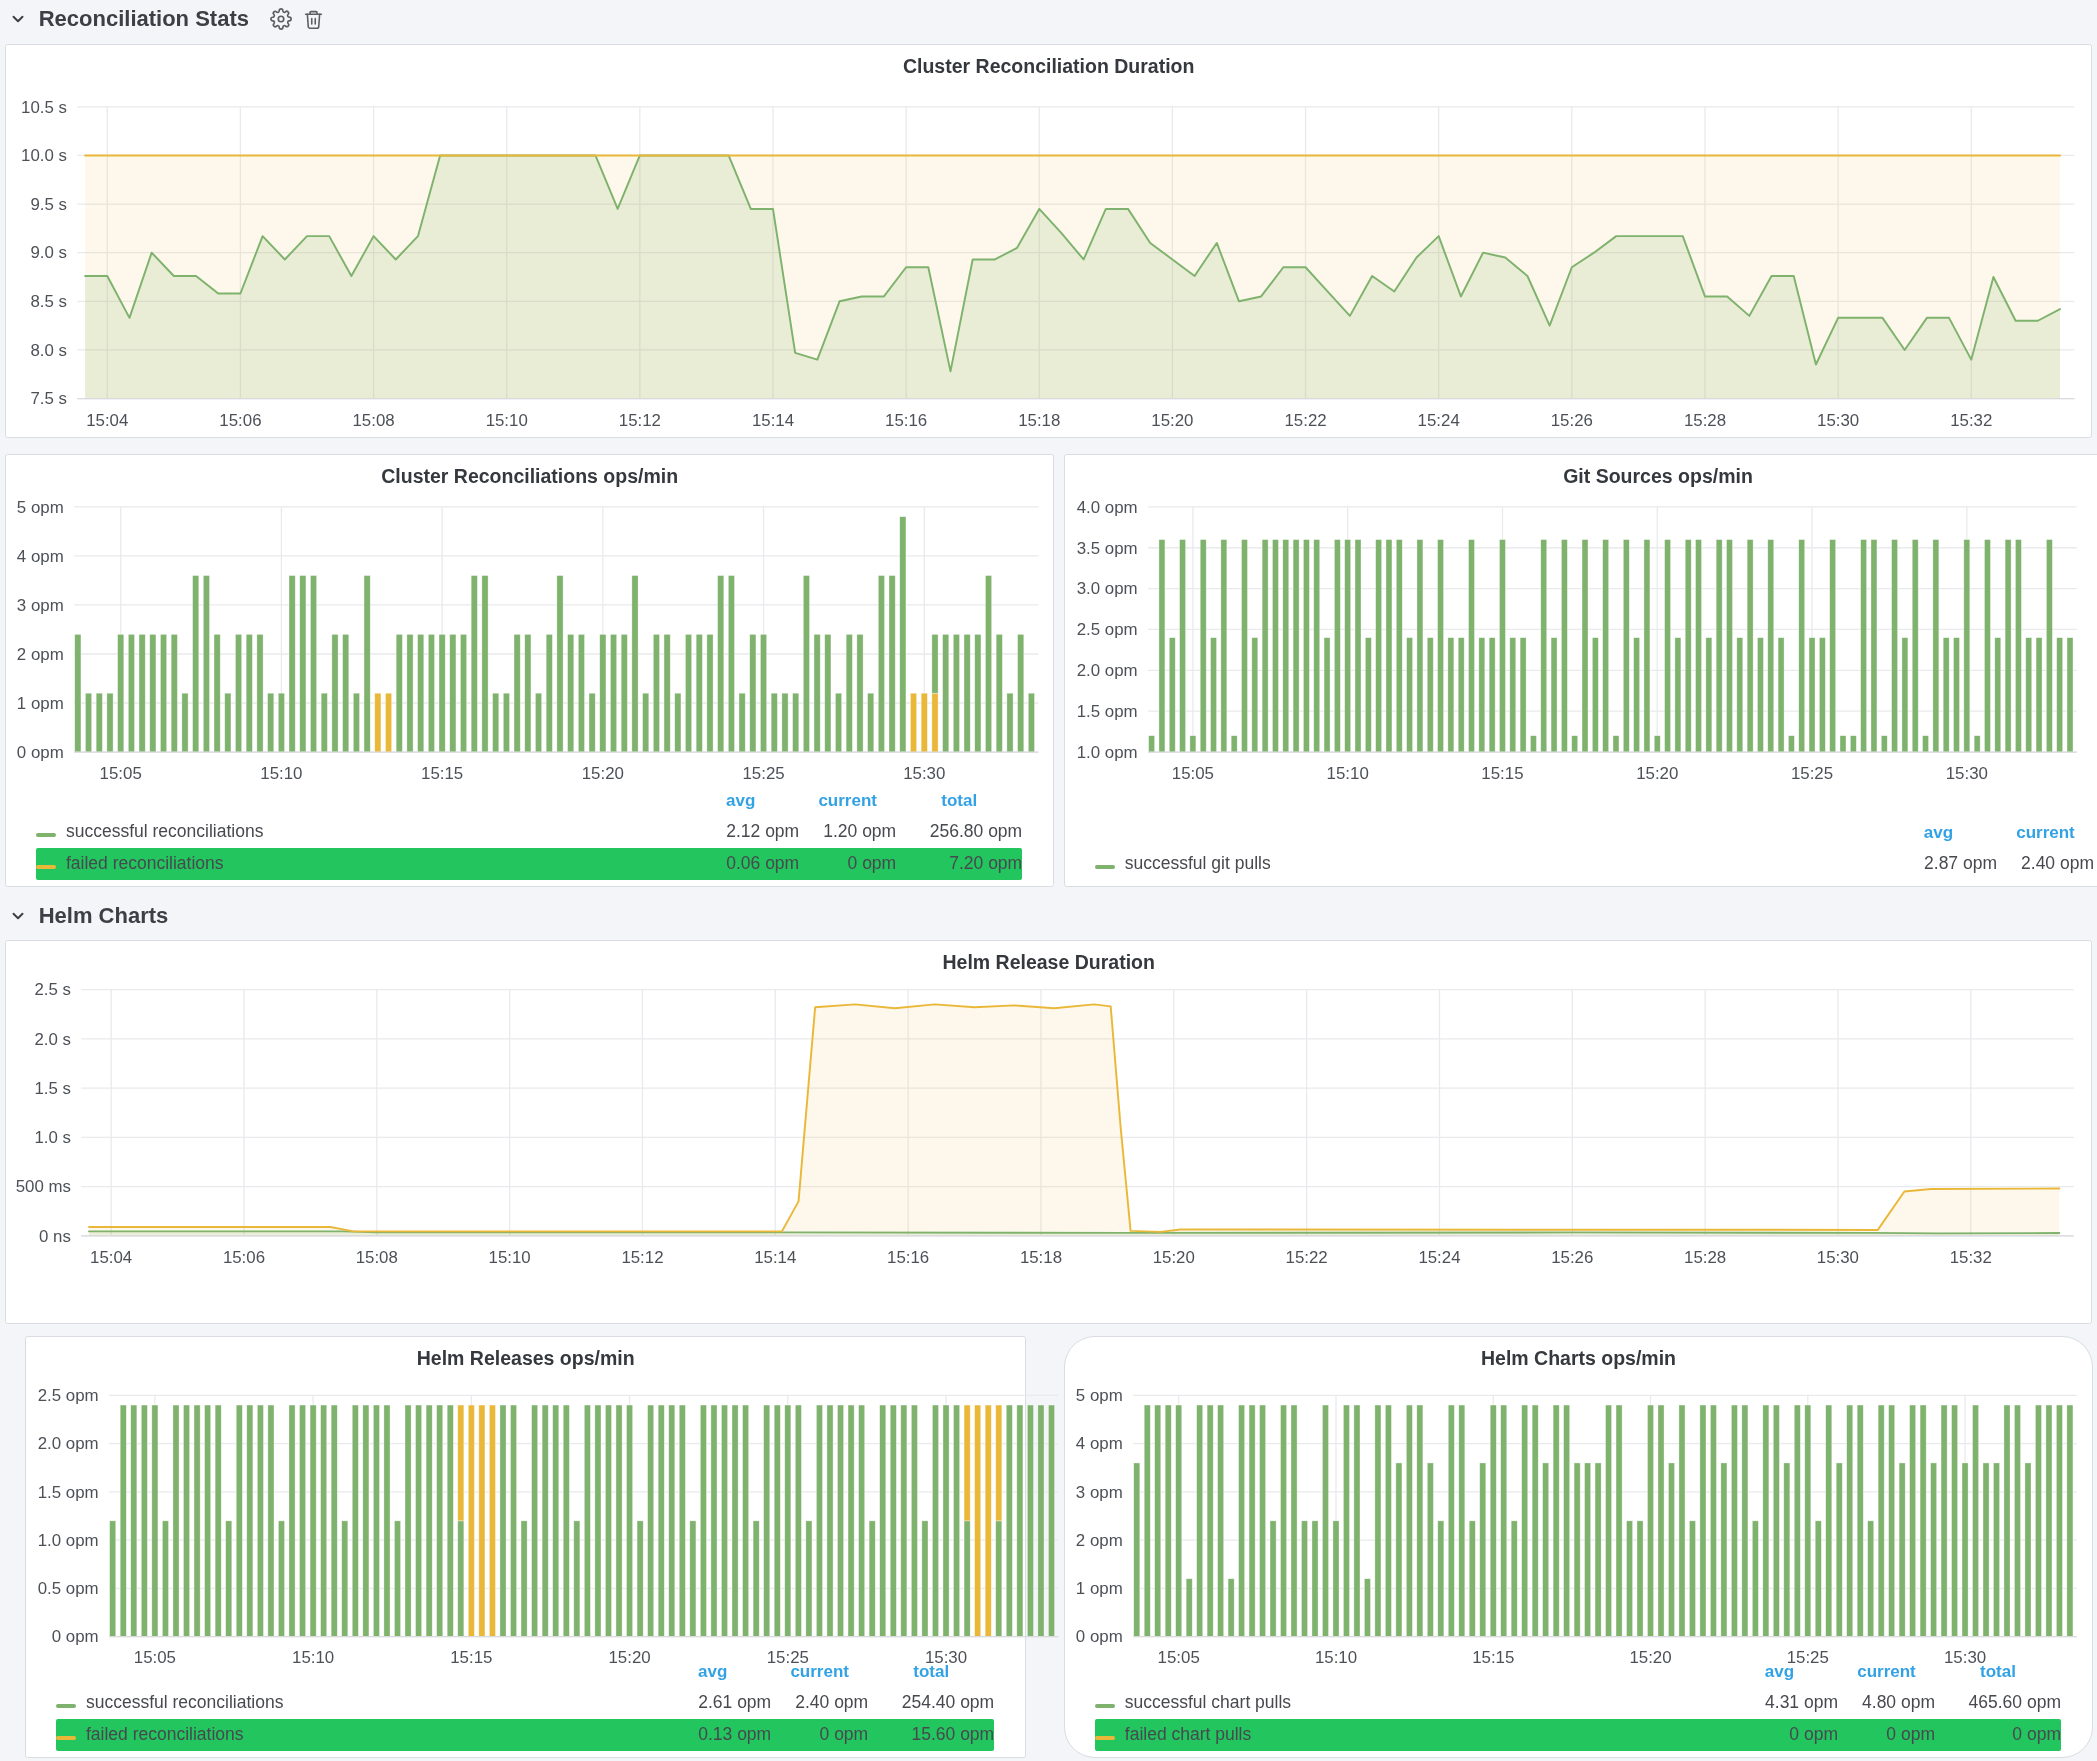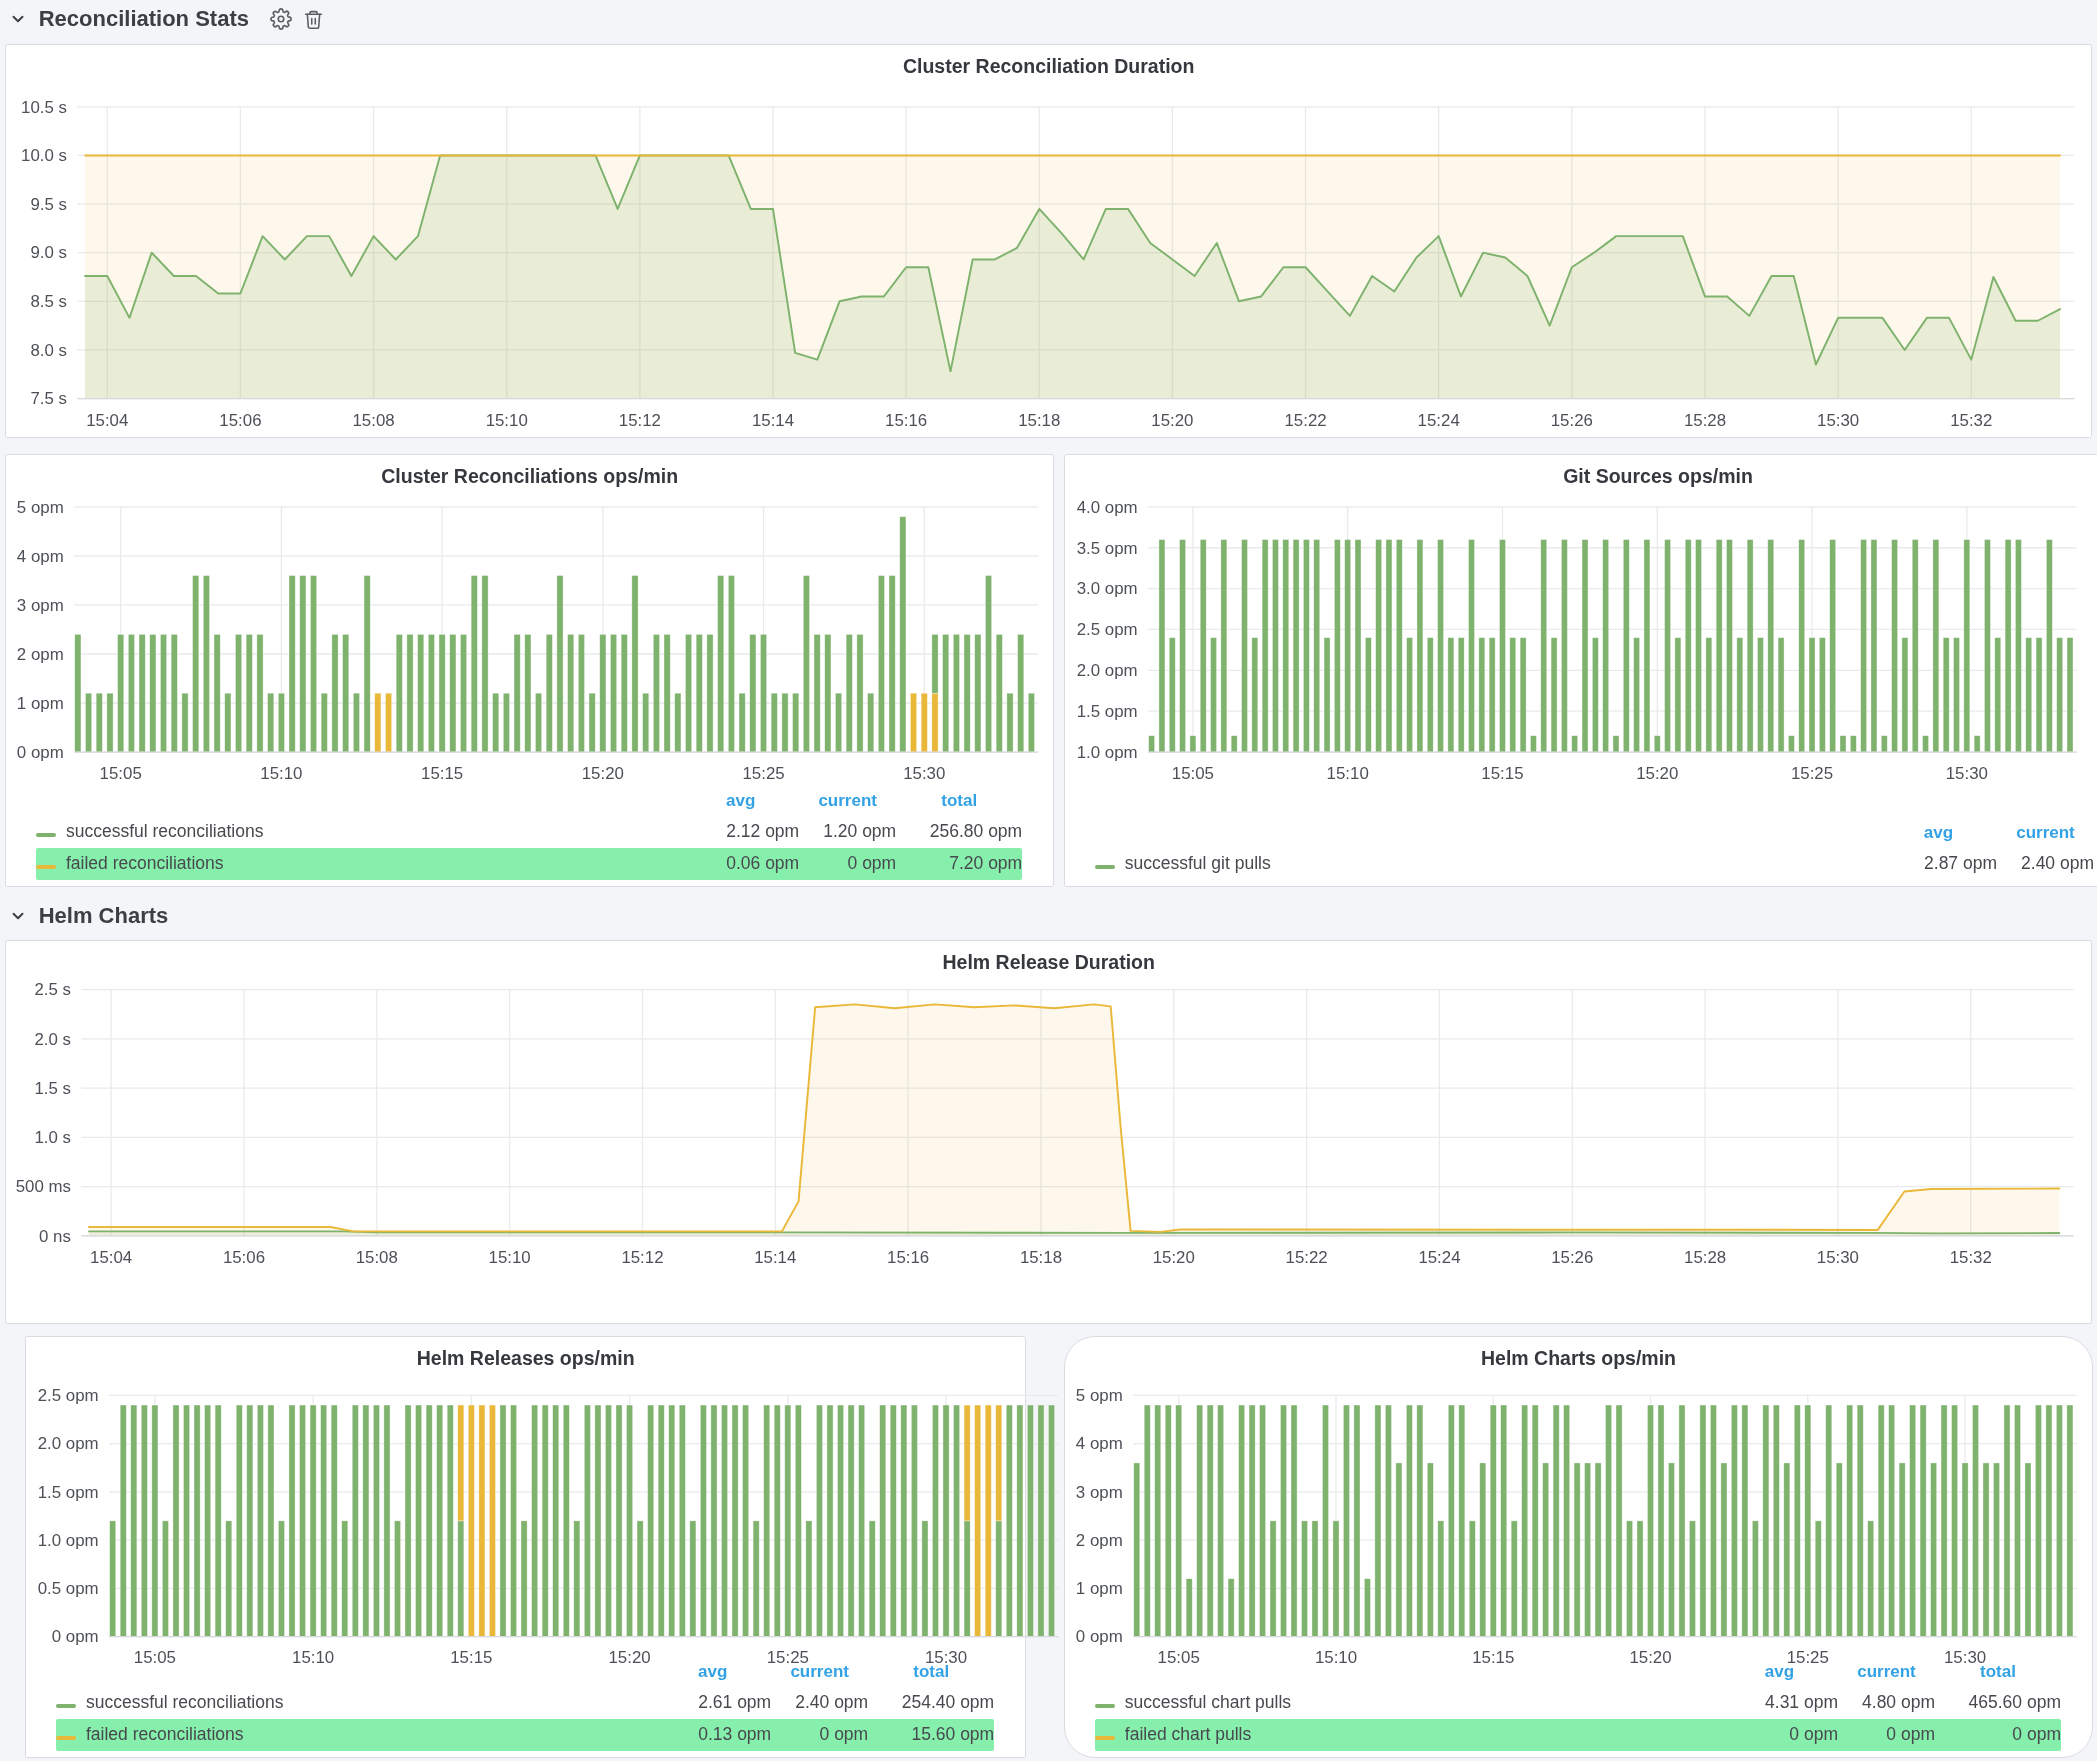--- a/index.html
+++ b/index.html
@@ -8,21 +8,21 @@
   .section-header { position:absolute; display:flex; align-items:center; gap:11.7px; height:31px; }
   .section-header h2 { font-size:22px; font-weight:700; color:#3c4046; cursor:pointer; }
   .sec-icon { display:inline-flex; align-items:center; color:#5b5e63; cursor:pointer; }
   .panel { position:absolute; background:#ffffff; border:1.3px solid #d9dce2; border-radius:2.6px; }
   .ptitle { position:absolute; top:10.4px; left:0; right:0; text-align:center; font-size:19.5px; font-weight:600; color:#35383d; cursor:pointer; }
   .chart-svg { position:absolute; left:0; top:0; }
   .legend { position:absolute; left:30px; right:31px; bottom:6.5px; font-size:17.5px; color:#4e5258; z-index:3; }
   .legend-head { display:grid; grid-template-columns:28.5px 1fr 117px 97px 126px; align-items:center; height:28.5px; }
   .legend-head .lh { text-align:center; color:#33a2e5; font-weight:700; font-size:17px; cursor:pointer; }
   .legend-row { display:grid; grid-template-columns:28.5px 1fr 117px 97px 126px; align-items:center; height:32px; border-radius:1.9px; }
-  .legend-row.alt { background:#86efac; }
+  .legend-row.alt { background:#22c55e; }
   .dash { width:19.5px; height:3.9px; border-radius:1.9px; display:inline-block; }
   .dash.green { background:#7EB26D; }
   .dash.yellow { background:#EAB839; }
   .legend .lbl { color:#47494e; cursor:pointer; padding-left:1.3px; }
   .legend .val { text-align:right; color:#47494e; }
 </style>
 </head>
 <body>
 
 <div id="root">

